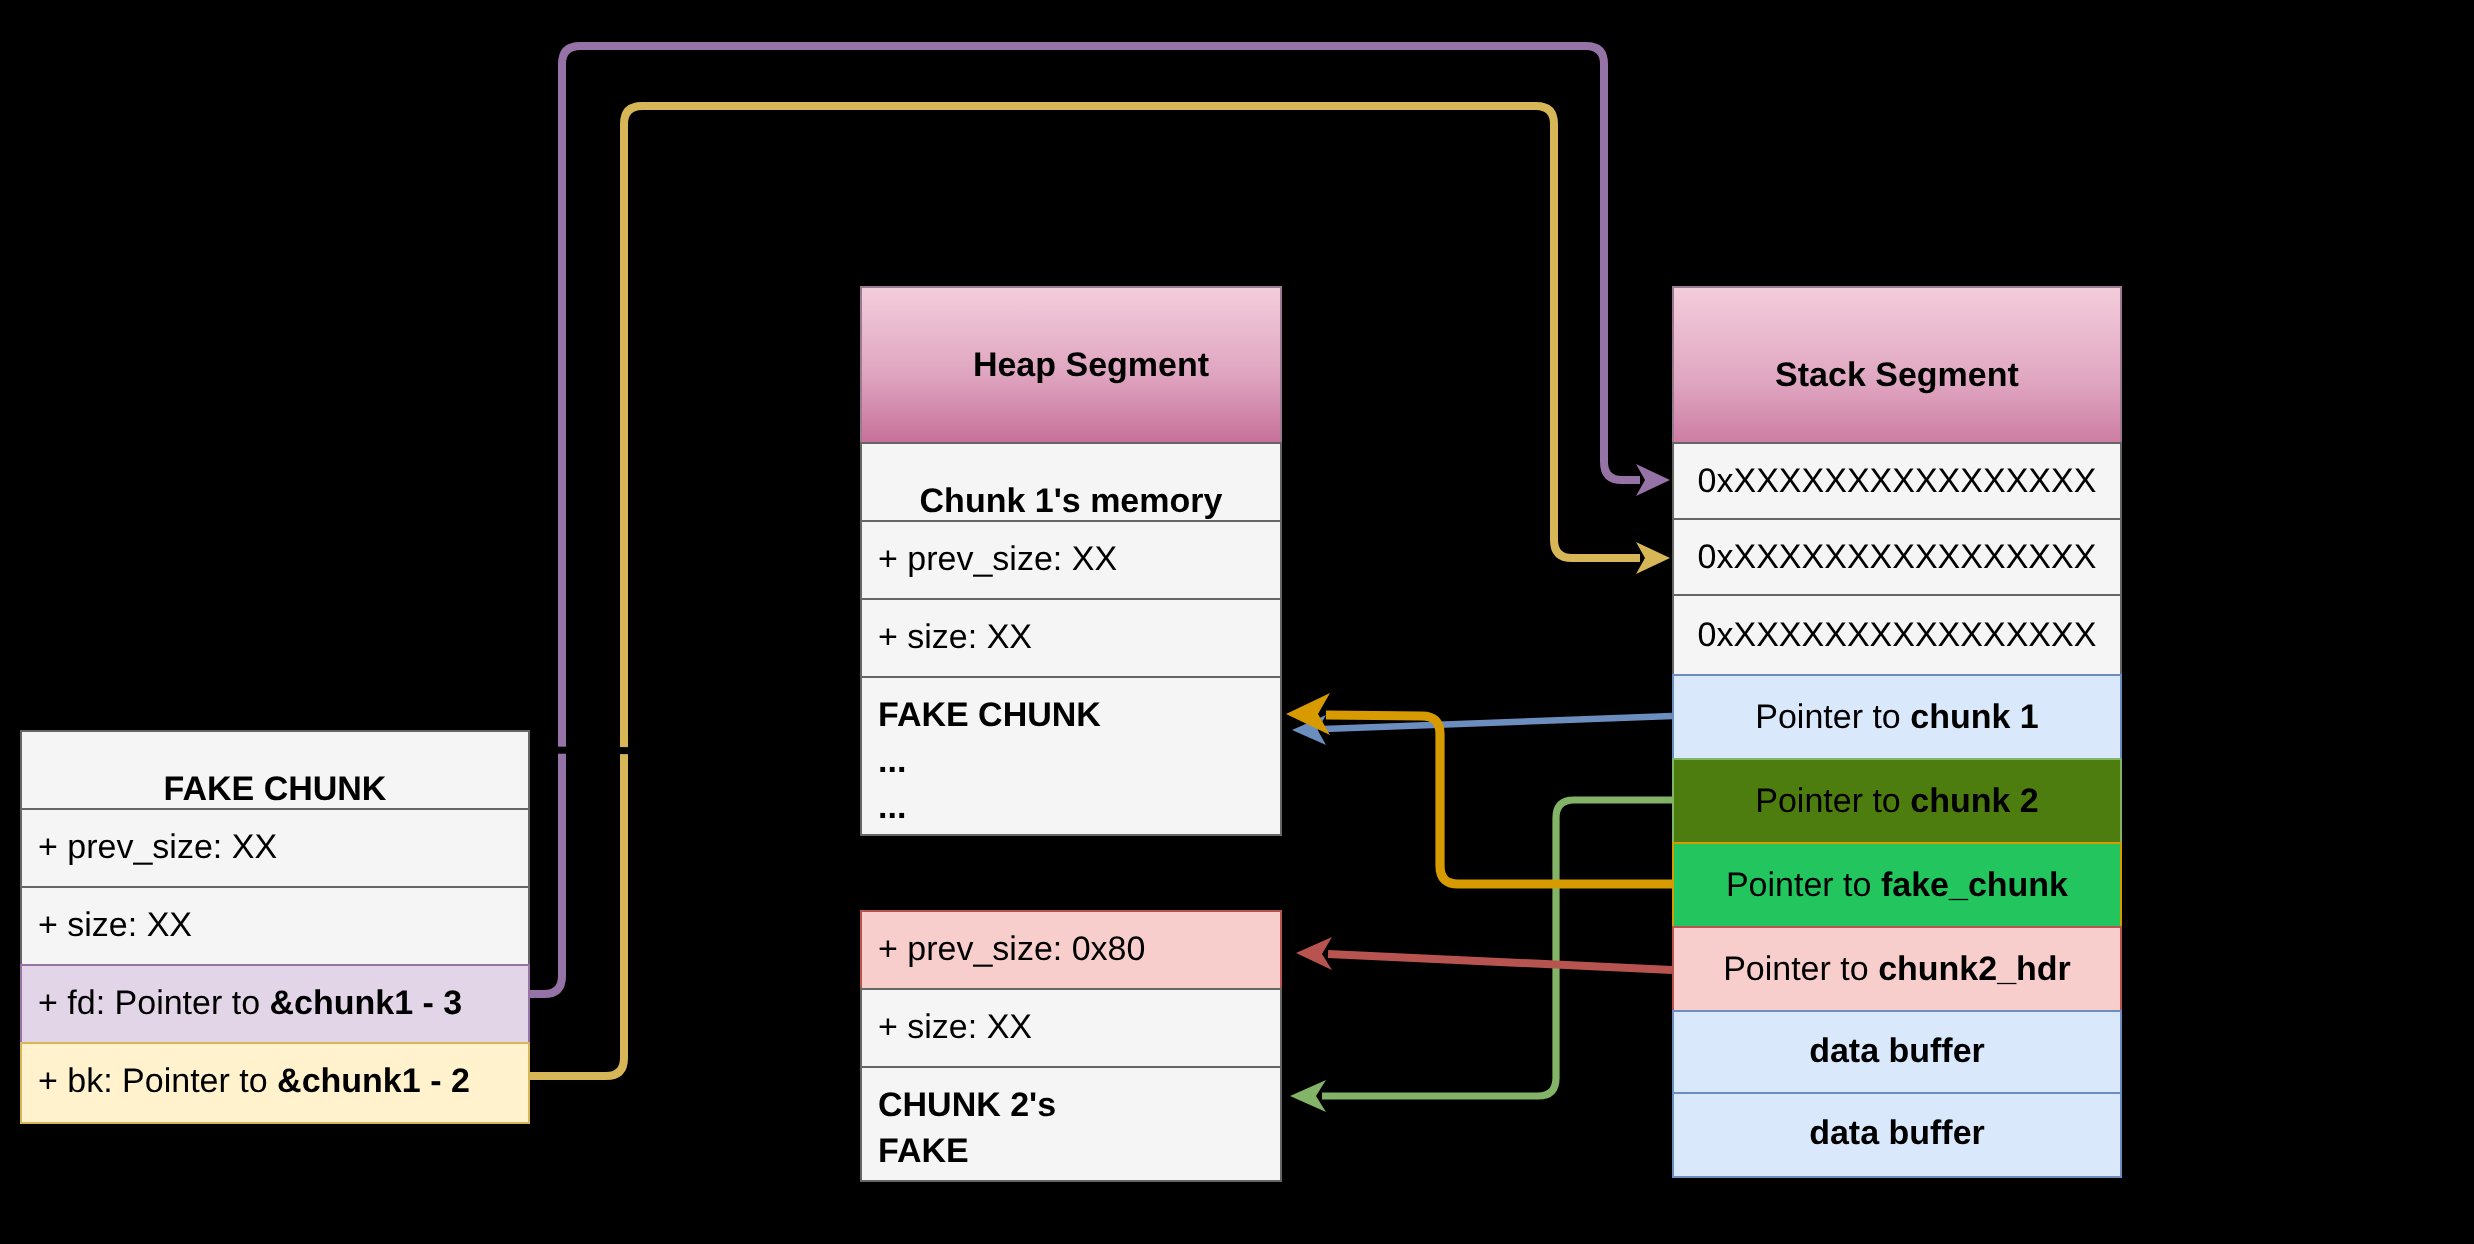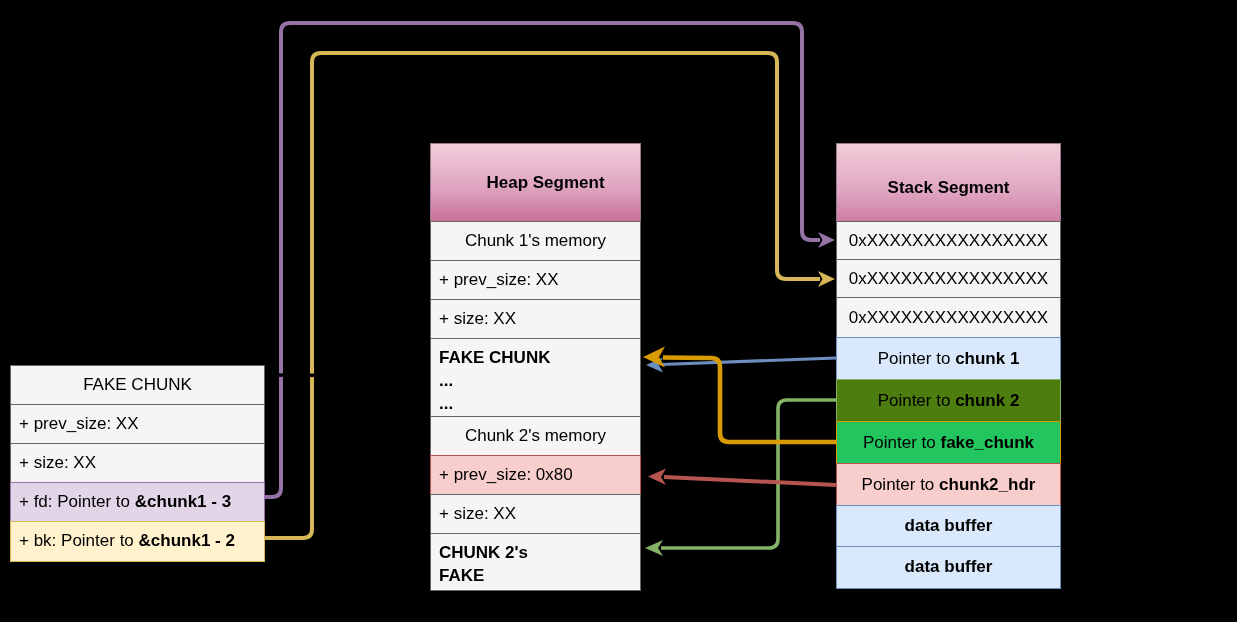--- a/index.html
+++ b/index.html
@@ -14,21 +14,21 @@
     display:flex;align-items:center;font-size:17px;line-height:1.15;
   }
   .row.center{justify-content:center;text-align:right;}
   .row.left{padding-left:8px;}
   .row.bold{font-weight:bold;}
   .row.hdr{
     justify-content:center;font-weight:bold;
     background:linear-gradient(180deg,#f3cddb 0%,#dfa5c0 55%,#c77099 100%);
     border:1.5px solid #9a7a90;
   }
-  .row.hdr-plain{justify-content:center;font-weight:normal;}
+  .row.hdr-plain{justify-content:center;font-weight:bold;align-items:flex-end;}
   .row.purple{background:#e1d5e7;border-color:#9673a6;}
   .row.yellow{background:#fff2cc;border-color:#d6b656;}
   .row.blue{background:#dae8fc;border-color:#6c8ebf;}
   .row.green{background:#4d7c0f;border-color:#82b366;}
   .row.orange{background:#22c55e;border-color:#d79b00;}
   .row.red{background:#f8cecc;border-color:#b85450;}
   .row.multi{flex-direction:column;align-items:flex-start;justify-content:flex-start;
     padding:7px 0 0 8px;font-weight:bold;}
   .row.multi div{line-height:23px;}
   b{font-weight:bold;}
@@ -67,23 +67,20 @@
     <div class="row left" style="top:117px;height:40.5px;">
       <span>+ prev_size: XX</span>
     </div>
     <div class="row left" style="top:156px;height:40.5px;">
       <span>+ size: XX</span>
     </div>
     <div class="row multi" style="top:195px;height:79.5px;">
       <div>FAKE CHUNK</div>
       <div>...</div>
       <div>...</div>
-    </div>
-    <div class="row hdr-plain" style="top:273px;height:40.5px;">
-      <span>Chunk 2's memory</span>
     </div>
     <div class="row left red" style="top:312px;height:40.5px;">
       <span>+ prev_size: 0x80</span>
     </div>
     <div class="row left" style="top:351px;height:40.5px;">
       <span>+ size: XX</span>
     </div>
     <div class="row multi" style="top:390px;height:58px;">
       <div>CHUNK 2's</div>
       <div>FAKE</div>

